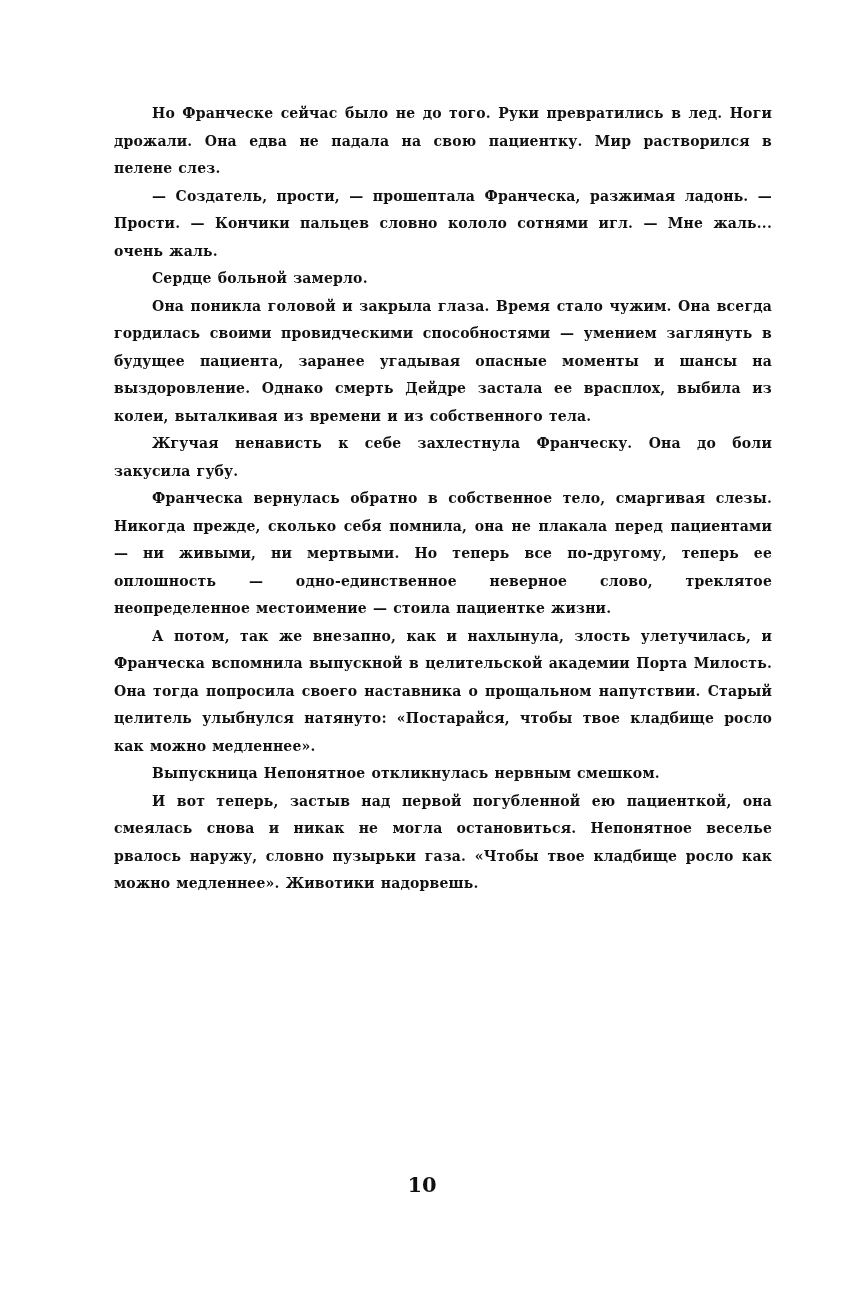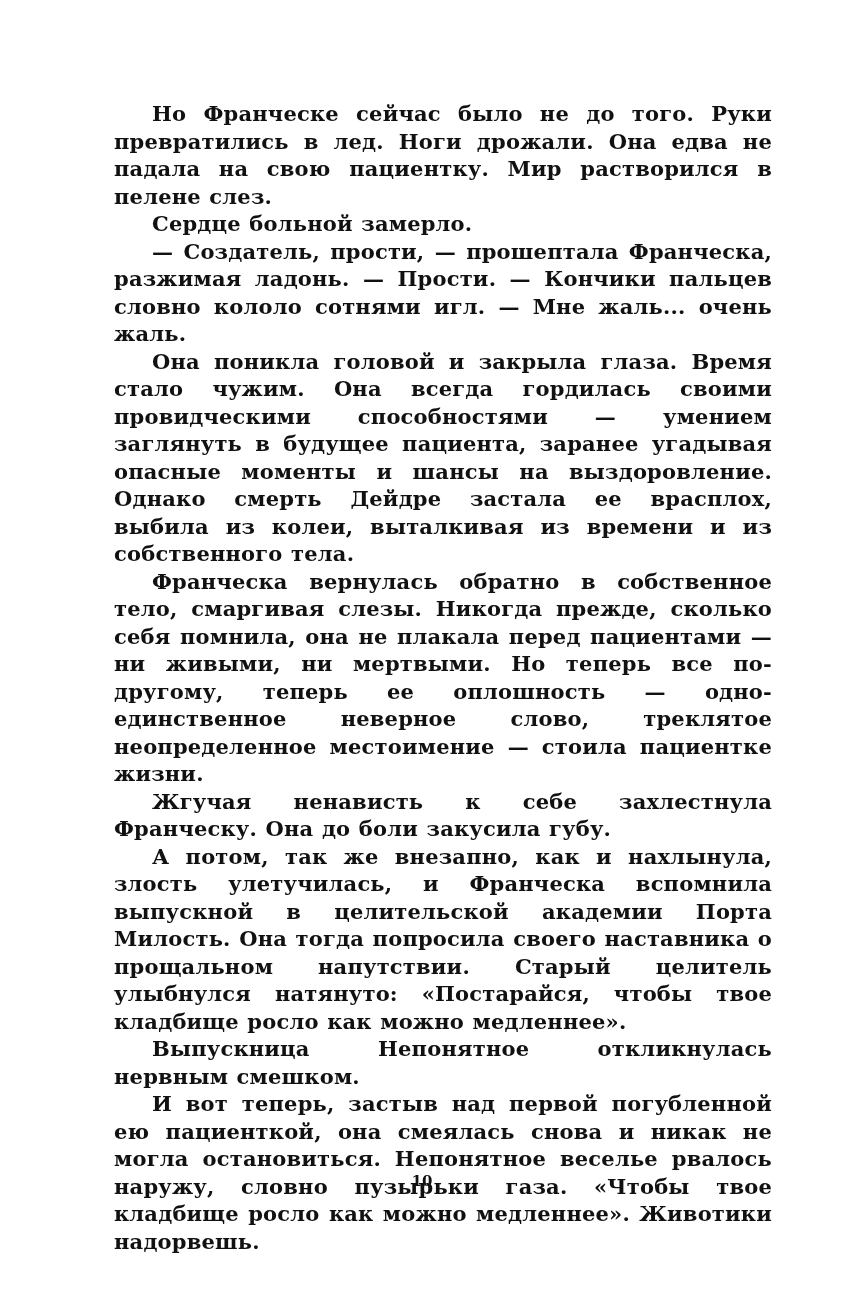--- a/index.html
+++ b/index.html
@@ -16,51 +16,51 @@
     overflow: hidden;
   }
   .page {
     position: absolute;
     left: 114px;
     top: 100px;
     width: 658px;
   }
   .text-block p {
     margin: 0;
-    font-size: 21px;
+    font-size: 14px;
     line-height: 27.5px;
     text-align: justify;
     text-indent: 38px;
     font-weight: 600;
     letter-spacing: 0.2px;
     word-spacing: 1px;
     hyphens: auto;
     -webkit-hyphens: auto;
   }
   .page-number {
     position: absolute;
     left: 0;
     top: 1172px;
     width: 844px;
     text-align: center;
-    font-size: 15px;
+    font-size: 21px;
     font-weight: 600;
     color: #111111;
   }
 </style>
 </head>
 <body>
 
 <div class="page">
   <div class="text-block">
       <p>Но Франческе сейчас было не до того. Руки превратились в лед. Ноги дрожали. Она едва не падала на свою пациентку. Мир растворился в пелене слез.</p>
+      <p>— Создатель, прости, — прошептала Франческа, разжимая ладонь. — Прости. — Кончики пальцев словно кололо сотнями игл. — Мне жаль... очень жаль.</p>
       <p>Сердце больной замерло.</p>
-      <p>— Создатель, прости, — прошептала Франческа, разжимая ладонь. — Прости. — Кончики пальцев словно кололо сотнями игл. — Мне жаль... очень жаль.</p>
       <p>Она поникла головой и закрыла глаза. Время стало чужим. Она всегда гордилась своими провидческими способностями — умением заглянуть в будущее пациента, заранее угадывая опасные моменты и шансы на выздоровление. Однако смерть Дейдре застала ее врасплох, выбила из колеи, выталкивая из времени и из собственного тела.</p>
+      <p>Жгучая ненависть к себе захлестнула Франческу. Она до боли закусила губу.</p>
       <p>Франческа вернулась обратно в собственное тело, смаргивая слезы. Никогда прежде, сколько себя помнила, она не плакала перед пациентами — ни живыми, ни мертвыми. Но теперь все по-другому, теперь ее оплошность — одно-единственное неверное слово, треклятое неопределенное местоимение — стоила пациентке жизни.</p>
-      <p>Жгучая ненависть к себе захлестнула Франческу. Она до боли закусила губу.</p>
       <p>А потом, так же внезапно, как и нахлынула, злость улетучилась, и Франческа вспомнила выпускной в целительской академии Порта Милость. Она тогда попросила своего наставника о прощальном напутствии. Старый целитель улыбнулся натянуто: «Постарайся, чтобы твое кладбище росло как можно медленнее».</p>
       <p>Выпускница Непонятное откликнулась нервным смешком.</p>
       <p>И вот теперь, застыв над первой погубленной ею пациенткой, она смеялась снова и никак не могла остановиться. Непонятное веселье рвалось наружу, словно пузырьки газа. «Чтобы твое кладбище росло как можно медленнее». Животики надорвешь.</p>
     </div>
 </div>
 
 <div class="page-number">10</div>
 
 </body></html>

